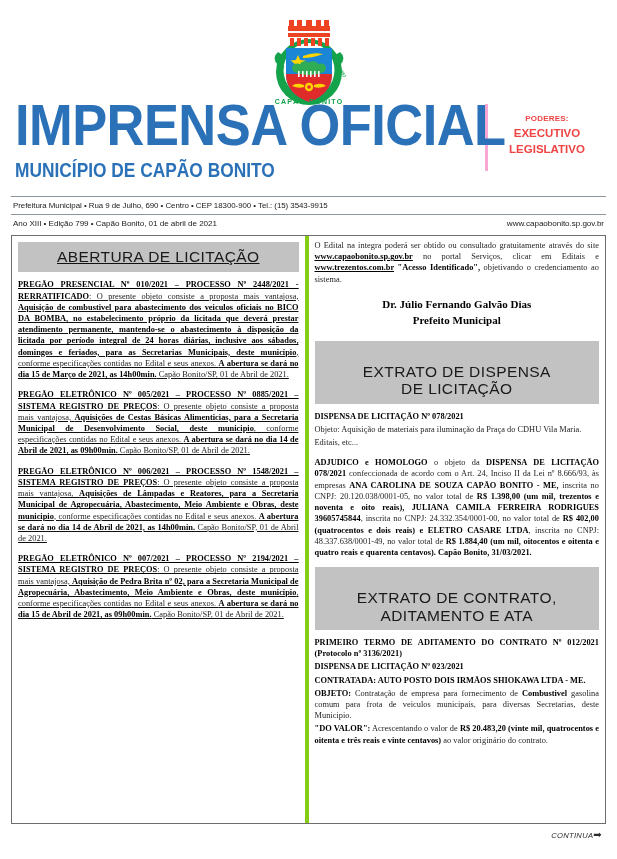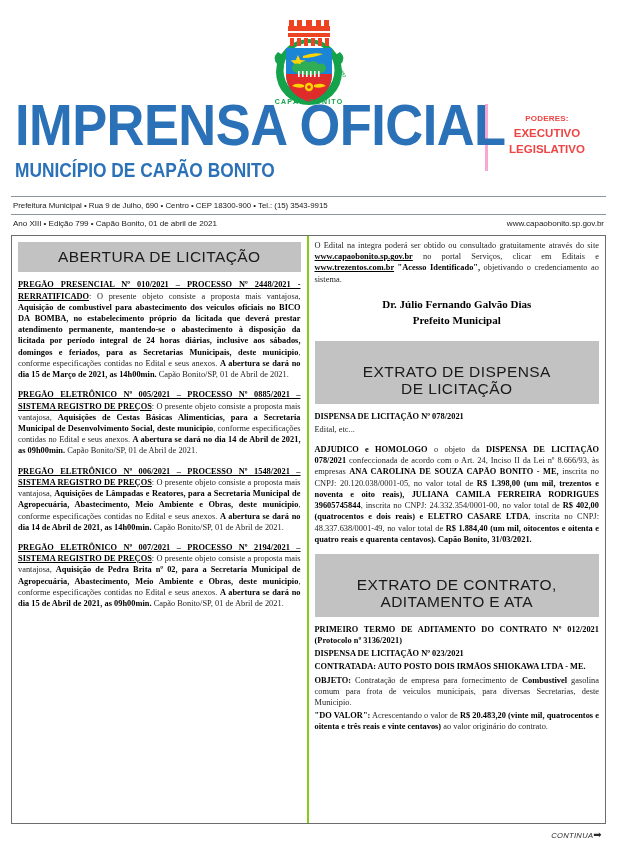--- a/index.html
+++ b/index.html
@@ -116,21 +116,21 @@
     display: flex;
     margin-top: 3px;
     background: #fff;
     position: relative;
   }
   .col {
     box-sizing: border-box;
     padding: 4px 6px 0 6px;
     overflow: hidden;
   }
-  .col-left { width: 50%; border-right: 2px solid #84cc16; }
+  .col-left { width: 50%; border-right: 4px solid #84cc16; text-decoration: underline; }
   .col-right { width: 50%; }
 
   .sect-header {
     background: #c2c2c2;
     color: #1a1a1a;
     font-family: "Liberation Sans", sans-serif;
     font-weight: 400;
     font-size: 15.5px;
     text-align: center;
     letter-spacing: 0.4px;
@@ -292,21 +292,22 @@
       </div>
 
       <div class="sect-header two-line">
         <div>EXTRATO DE DISPENSA</div>
         <div>DE LICITAÇÃO</div>
       </div>
 
       <p class="body nogap">
         <b>DISPENSA DE LICITAÇÃO Nº 078/2021</b>
       </p>
-      <p class="body">Edital, etc...</p>
+      <p class="body nogap">Objeto: Aquisição de materiais para iluminação da Praça do CDHU Vila Maria.</p>
+      <p class="body">Editais, etc...</p>
 
       <p class="body">
         <b>ADJUDICO e HOMOLOGO</b><span> o objeto da </span><b>DISPENSA DE LICITAÇÃO 078/2021</b><span> confeccionada de acordo com o Art. 24, Inciso II da Lei nº 8.666/93, às empresas </span><b>ANA CAROLINA DE SOUZA CAPÃO BONITO - ME,</b><span> inscrita no CNPJ: 20.120.038/0001-05, no valor total de </span><b>R$ 1.398,00 (um mil, trezentos e noventa e oito reais), JULIANA CAMILA FERREIRA RODRIGUES 39605745844</b><span>, inscrita no CNPJ: 24.332.354/0001-00, no valor total de </span><b>R$ 402,00 (quatrocentos e dois reais) e ELETRO CASARE LTDA</b><span>, inscrita no CNPJ: 48.337.638/0001-49, no valor total de </span><b>R$ 1.884,40 (um mil, oitocentos e oitenta e quatro reais e quarenta centavos).</b><span> </span><b>Capão Bonito, 31/03/2021.</b>
       </p>
 
       <div class="sect-header two-line">
         <div>EXTRATO DE CONTRATO,</div>
         <div>ADITAMENTO E ATA</div>
       </div>
 

